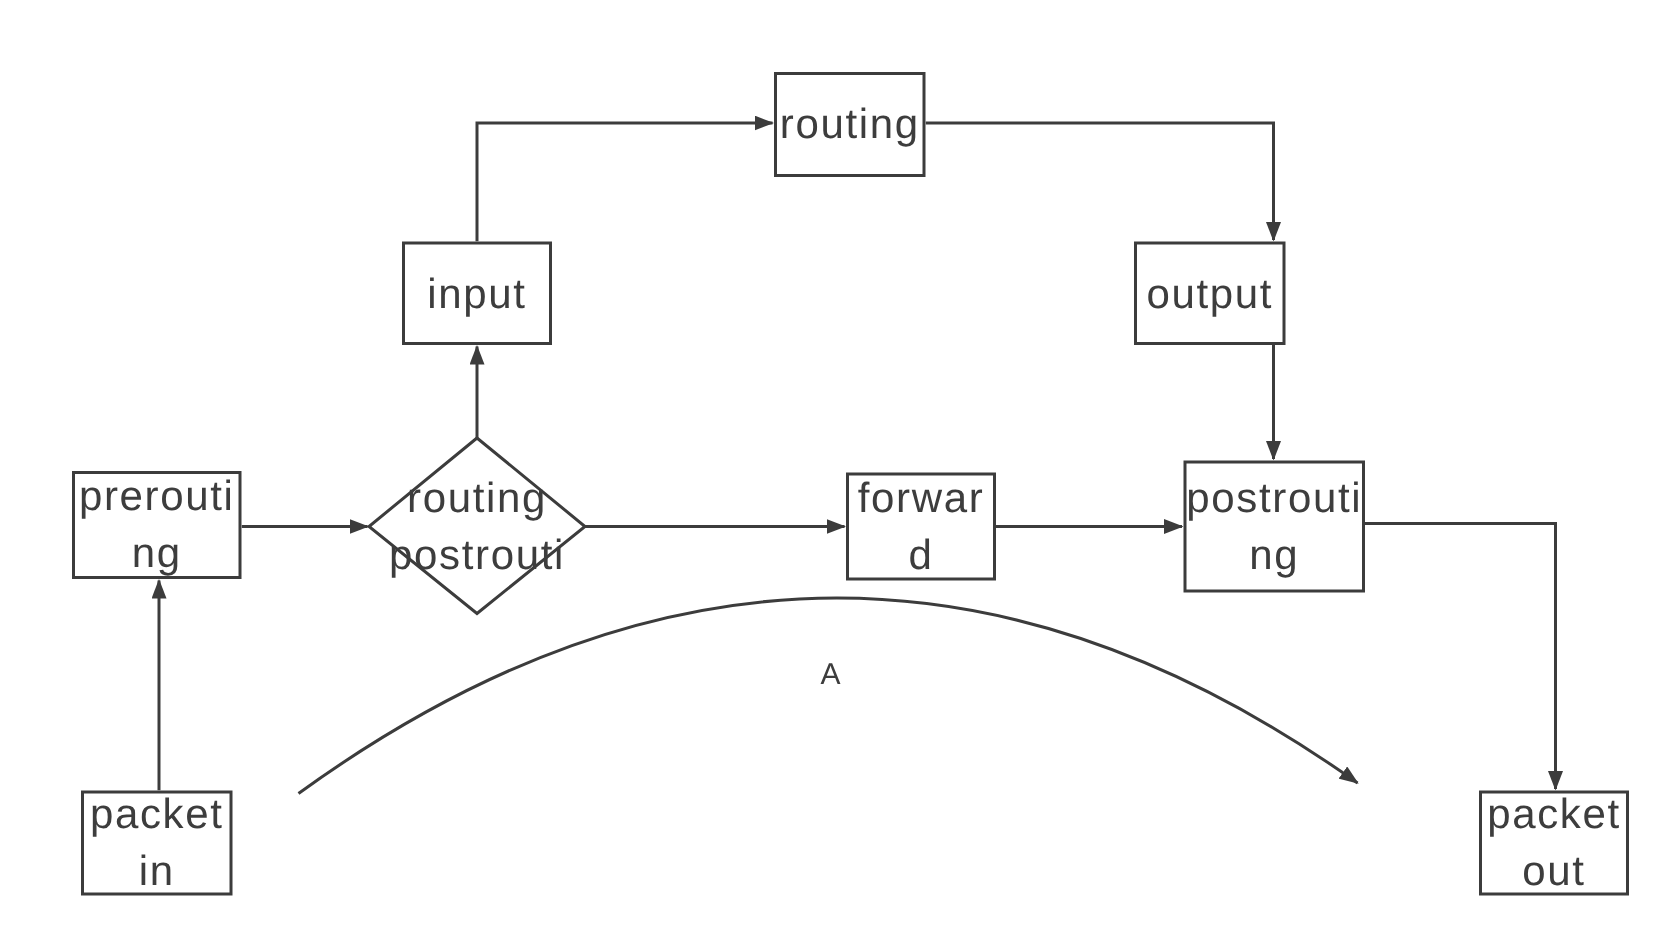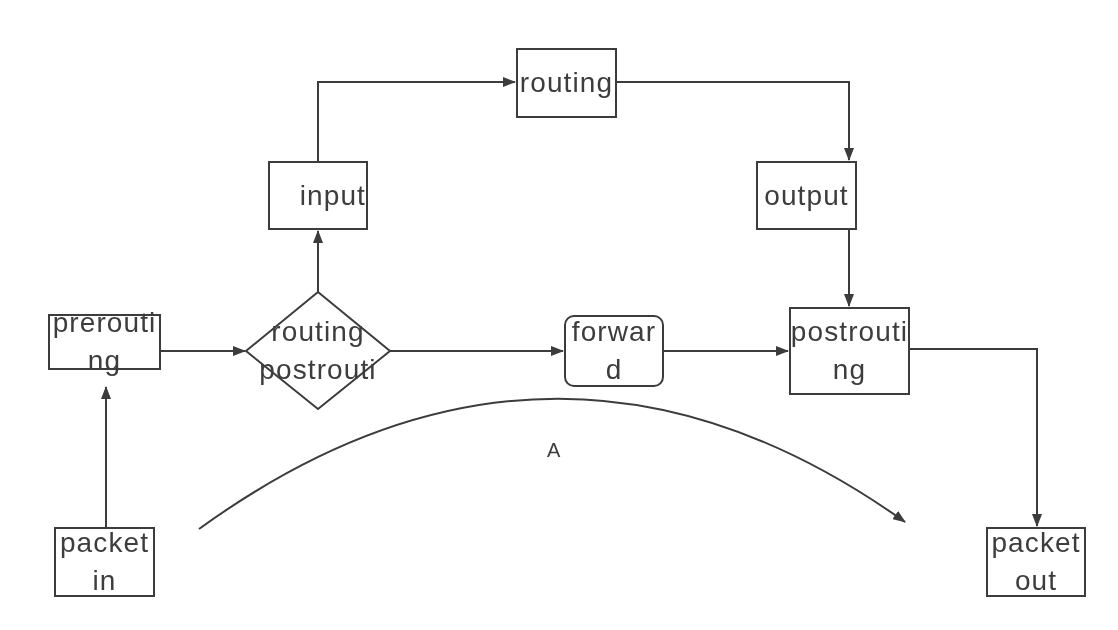--- a/index.html
+++ b/index.html
@@ -32,25 +32,25 @@
     letter-spacing: 1.1px;
     line-height: 1.35;
     display: flex;
     flex-direction: column;
     align-items: center;
     justify-content: center;
     text-align: center;
   }
   .node span { display: block; white-space: nowrap; }
   .node-packet-in   { left: 54px;  top: 527px; width: 101px; height: 70px; }
-  .node-prerouting  { left: 48px;  top: 314px; width: 113px; height: 56px; }
-  .node-input       { left: 268px; top: 161px; width: 100px; height: 69px; align-items: flex-end; }
+  .node-prerouting  { left: 48px;  top: 314px; width: 113px; height: 72px; }
+  .node-input       { left: 268px; top: 161px; width: 100px; height: 69px; }
   .node-routing     { left: 516px; top: 48px;  width: 101px; height: 70px; }
   .node-output      { left: 756px; top: 161px; width: 101px; height: 69px; }
-  .node-forward     { left: 564px; top: 315px; width: 100px; height: 72px; border-radius: 10px; }
+  .node-forward     { left: 564px; top: 315px; width: 100px; height: 72px; }
   .node-postrouting { left: 789px; top: 307px; width: 121px; height: 88px; }
   .node-packet-out  { left: 986px; top: 527px; width: 100px; height: 70px; }
   .node-decision {
     left: 246px; top: 292px; width: 144px; height: 117px;
     border: none;
     background: transparent;
   }
   .edge-label {
     position: absolute;
     color: #3d3d3d;

